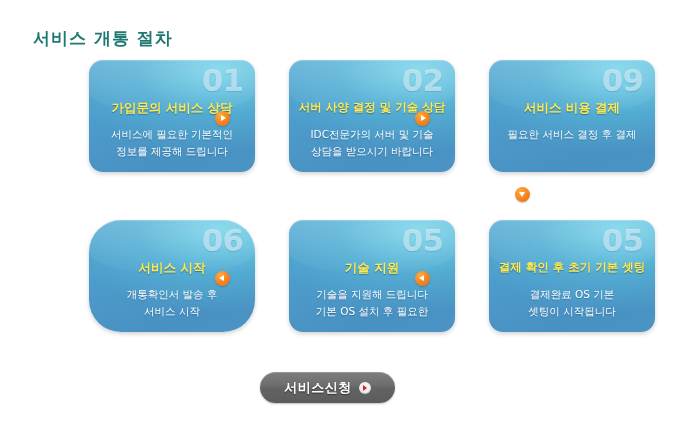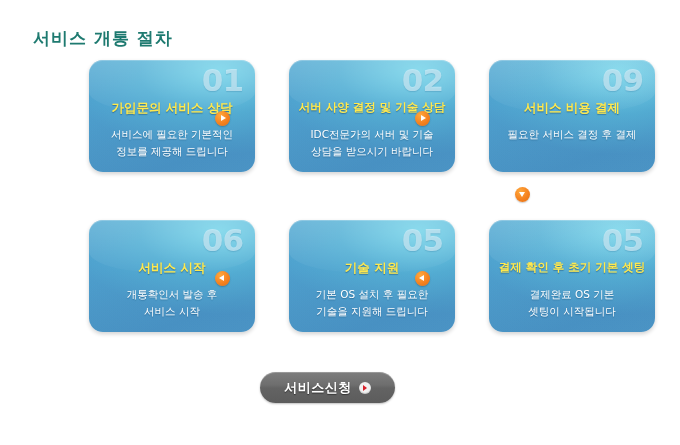--- a/index.html
+++ b/index.html
@@ -206,35 +206,35 @@
   </div>
 
   <div class="step-card" style="left:445px; top:60px;">
     <div class="step-number">09</div>
     <div class="step-title">서비스 비용 결제</div>
     <div class="step-desc">
       <span class="ln">필요한 서비스 결정 후 결제</span>
     </div>
   </div>
 
-  <div class="step-card" style="left:45px; top:220px;">
+  <div class="step-card" style="left:45px; top:220px;border-radius:32px;">
     <div class="step-number">06</div>
     <div class="step-title">서비스 시작</div>
     <div class="step-desc">
       <span class="ln">개통확인서 발송 후</span>
       <span class="ln">서비스 시작</span>
     </div>
   </div>
 
   <div class="step-card" style="left:245px; top:220px;">
     <div class="step-number">05</div>
     <div class="step-title">기술 지원</div>
     <div class="step-desc">
+      <span class="ln">기술을 지원해 드립니다</span>
       <span class="ln">기본 OS 설치 후 필요한</span>
-      <span class="ln">기술을 지원해 드립니다</span>
     </div>
   </div>
 
   <div class="step-card" style="left:445px; top:220px;">
     <div class="step-number">05</div>
     <div class="step-title small">결제 확인 후 초기 기본 셋팅</div>
     <div class="step-desc">
       <span class="ln">결제완료 OS 기본</span>
       <span class="ln">셋팅이 시작됩니다</span>
     </div>

